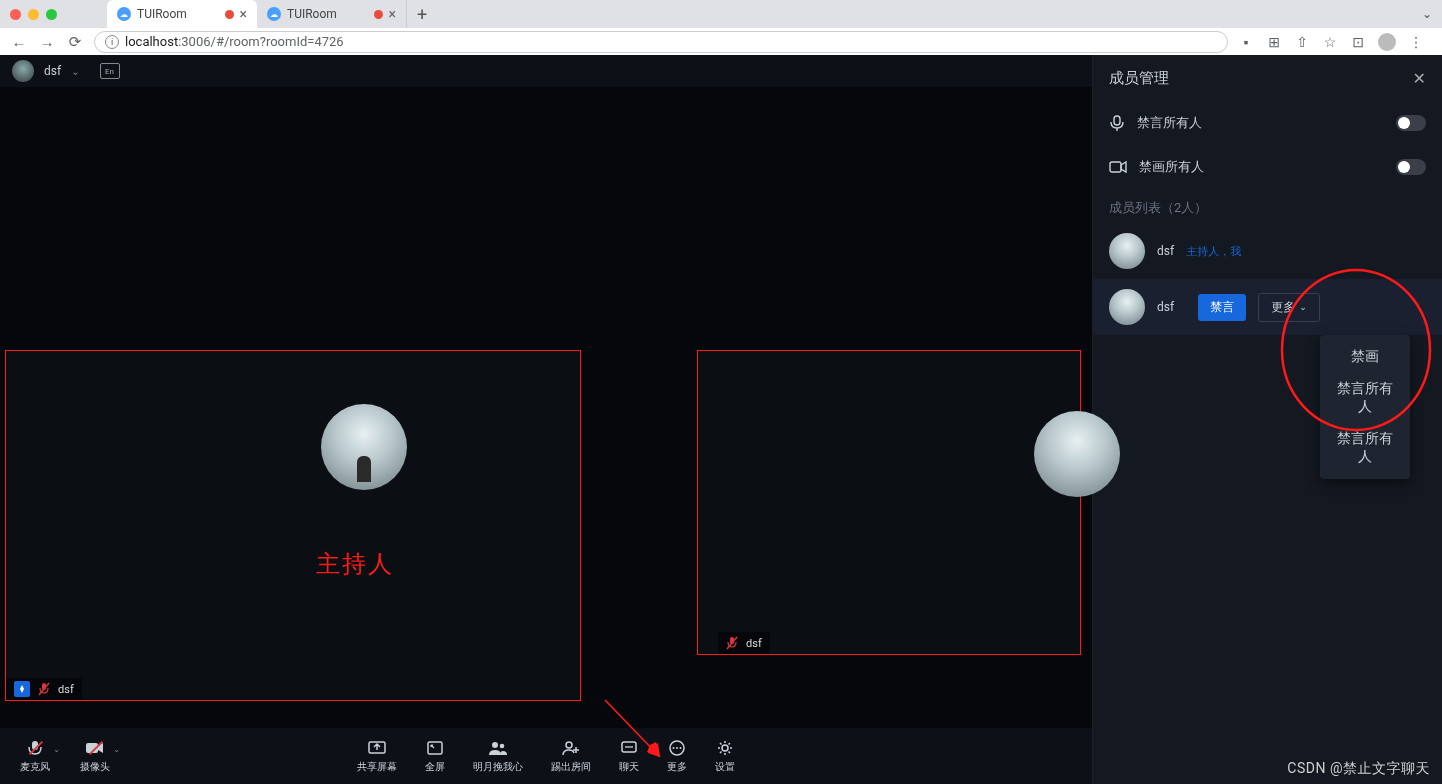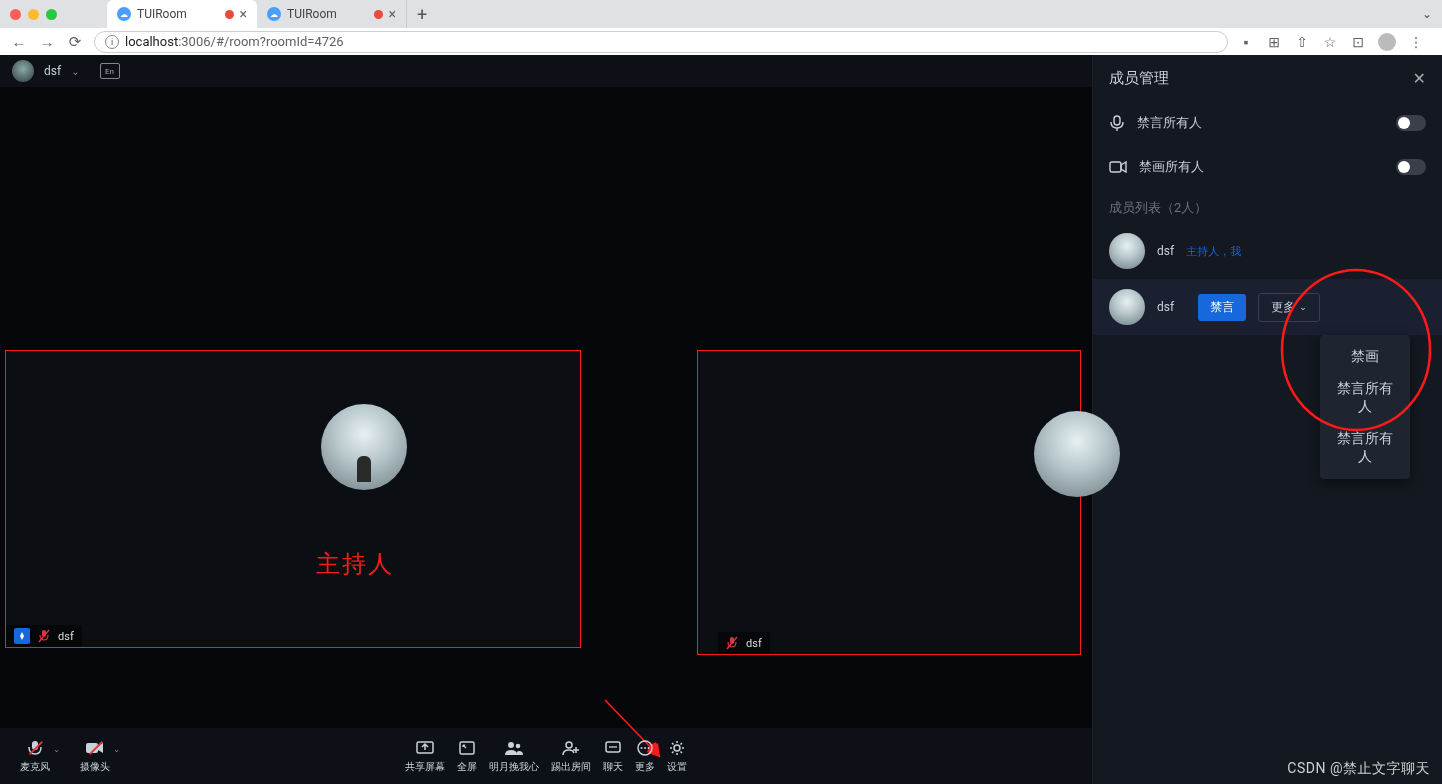--- a/index.html
+++ b/index.html
@@ -36,21 +36,21 @@
   .main { flex: 1; display: flex; flex-direction: column; position:relative;}
   
   .app-header { height: 32px; display: flex; align-items: center; padding: 0 12px; gap: 10px; color: #c9d1d9; font-size: 12px; }
   .user-avatar-sm { width: 22px; height: 22px; border-radius: 50%; background: radial-gradient(circle at 50% 40%, #8aa 0%, #566 60%, #344 100%); }
   .hdr-chevron { font-size: 10px; color:#888;}
   .lang-switch { width:20px; height:16px; border:1px solid #888; border-radius:2px; display:flex; align-items:center; justify-content:center; font-size:8px; color:#aaa; margin-left:10px;}
   
   .video-area { flex: 1; position: relative; background: #05070a; }
   
   .tile { position: absolute; border: 1px solid #ff1a1a; background: #0b0f14; }
-  .tile1 { left: 5px; top: 263px; width: 576px; height: 298px; }
+  .tile1 { left: 5px; top: 263px; width: 576px; height: 351px; }
   .tile2 { left: 697px; top: 263px; width: 384px; height: 305px; }
   
   .avatar-big { position:absolute; width:86px; height:86px; border-radius:50%; background: radial-gradient(circle at 50% 35%, #e8f0f2 0%, #b8c8cc 40%, #6a7a7e 100%); overflow:hidden;}
   .avatar-big::after { content:''; position:absolute; bottom:8px; left:50%; transform:translateX(-50%); width:14px; height:26px; background:#2a2a2a; border-radius:6px 6px 0 0;}
   .tile1 .avatar-big { left: 315px; top: 53px; }
   .tile2 .avatar-right { position:absolute; right:-40px; top:60px; width:86px; height:86px; border-radius:50%; background: radial-gradient(circle at 50% 35%, #e8f0f2 0%, #b8c8cc 40%, #6a7a7e 100%);}
   
   .anno-text { position:absolute; color:#ff1a1a; font-size:24px; letter-spacing:2px;}
   .anno1 { left:310px; top:197px;}
   .anno2 { left:60px; top:135px; line-height:1.4;}
@@ -63,21 +63,21 @@
   
   
   .arrow-anno { position:absolute; left:600px; top:608px; width:80px; height:75px; pointer-events:none;}
   
   
   .ellipse-anno { position:absolute; pointer-events:none;}
   
   
   .bottom-bar { height: 56px; display:flex; align-items:center; padding: 0 20px; color:#c9d1d9; font-size:10px; background:#0d1117;}
   .bb-left { display:flex; gap:30px;}
-  .bb-center { display:flex; gap:12px; position:absolute; left:50%; transform:translateX(-50%);}
+  .bb-center { display:flex; gap:28px; position:absolute; left:50%; transform:translateX(-50%);}
   .bb-item { display:flex; flex-direction:column; align-items:center; gap:3px; cursor:pointer; position:relative;}
   .bb-icon { width:20px; height:18px; display:flex; align-items:center; justify-content:center; font-size:16px;}
   .bb-item .chev { position:absolute; right:-10px; top:6px; font-size:8px; color:#888;}
   .slash { position:relative;}
   .slash::after { content:''; position:absolute; left:2px; top:8px; width:18px; height:2px; background:#d9363e; transform:rotate(-45deg);}
   
   
   .side-panel { width: 350px; background: #141820; border-left:1px solid #1a1f28; display:flex; flex-direction:column; color:#c9d1d9;}
   .sp-header { height:46px; display:flex; align-items:center; justify-content:space-between; padding:0 16px; font-size:15px;}
   .sp-close { font-size:16px; color:#aaa; cursor:pointer;}

